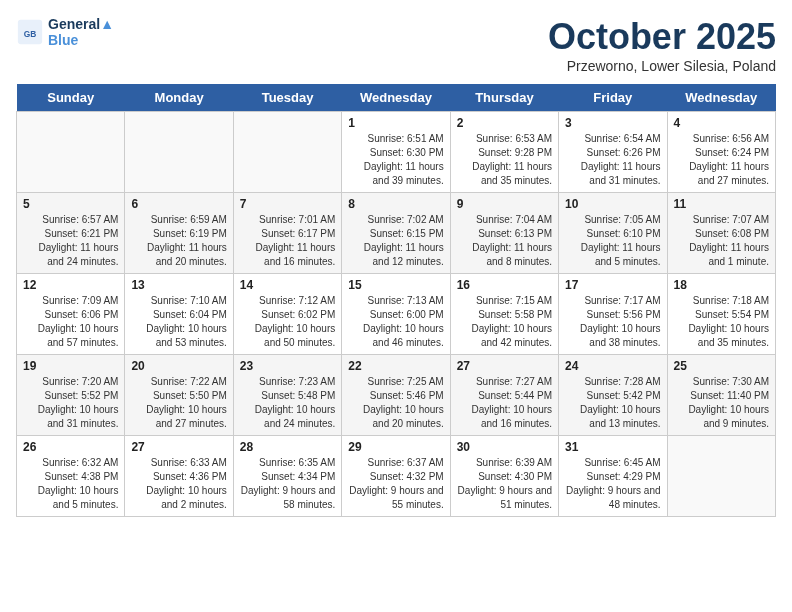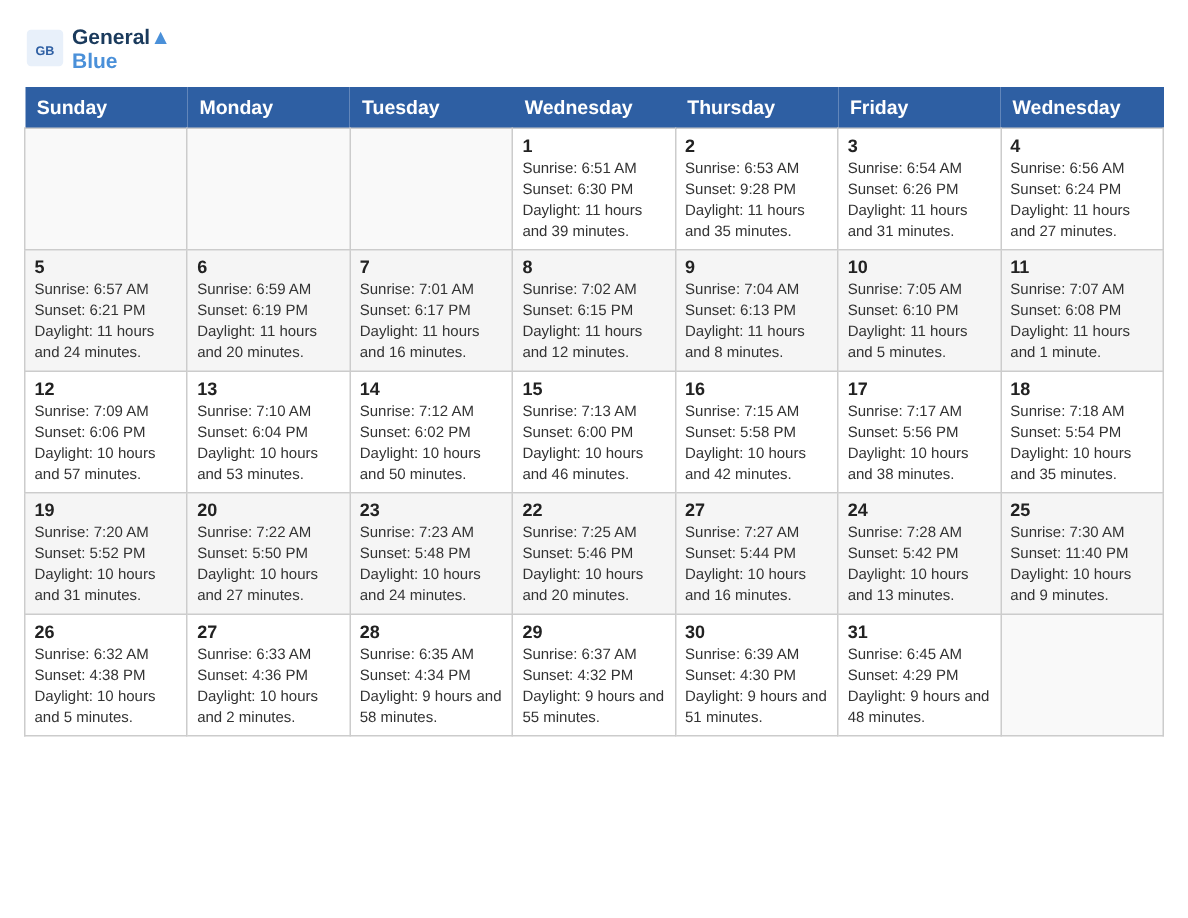--- a/index.html
+++ b/index.html
@@ -38,21 +38,21 @@
       color: #333;
     }
     table {
       width: 100%;
       border-collapse: collapse;
       table-layout: fixed;
     }
     thead th {
       background-color: #2e5fa3;
       color: white;
-      text-align: left;
+      text-align: center;
       padding: 6px 8px;
       font-size: 13px;
       font-weight: bold;
     }
     tbody td {
       border: 1px solid #ccc;
       vertical-align: top;
       padding: 4px 6px;
       height: 80px;
       font-size: 10.5px;
@@ -65,40 +65,43 @@
     .day-num {
       font-weight: bold;
       font-size: 12px;
       display: block;
       margin-bottom: 2px;
     }
     .cell-text {
       font-size: 10px;
       line-height: 1.4;
       color: #333;
+      text-align: right;
     }
     .empty-cell {
       background: #f9f9f9;
     }
   </style>
 </head>
 <body>
 
 <div class="header">
   <div class="logo">
     <svg class="logo-icon" viewBox="0 0 30 30">
       <rect x="2" y="2" width="26" height="26" rx="3" fill="#e8f0fa"></rect>
       <text x="15" y="20" text-anchor="middle" font-size="9" font-weight="bold" fill="#2e5fa3">GB</text>
     </svg>
     <div style="line-height:1.15">
       <div style="font-size:14px;font-weight:bold;color:#1a3a5c;">General<span style="color:#4a90d9;">▲</span></div>
       <div style="font-size:14px;font-weight:bold;color:#4a90d9;">Blue</div>
     </div>
   </div>
   <div class="title-block">
+    <div class="month-title">October 2025</div>
+    <div class="subtitle">Przeworno, Lower Silesia, Poland</div>
   </div>
 </div>
 
 <table>
   <thead>
     <tr id="weekday-header">
     <th>Sunday</th>
         <th>Monday</th>
         <th>Tuesday</th>
         <th>Wednesday</th>

